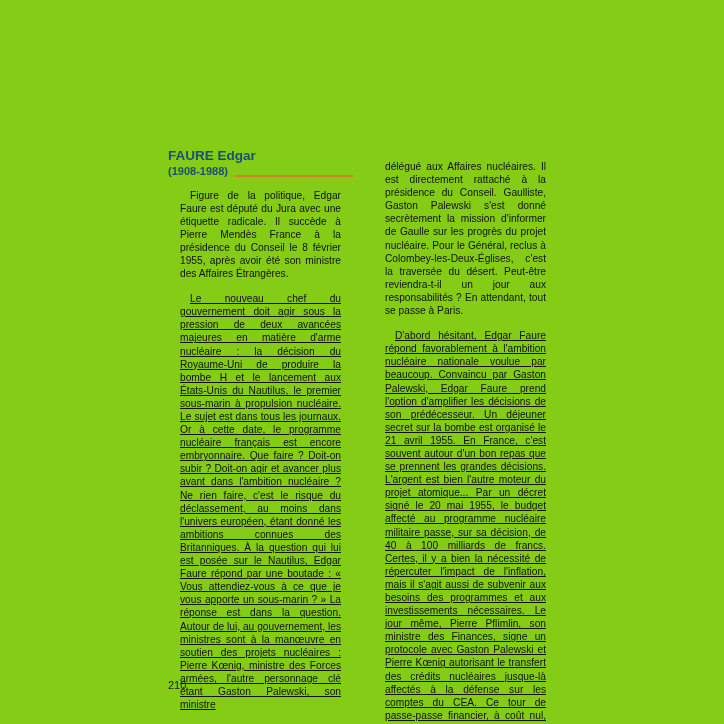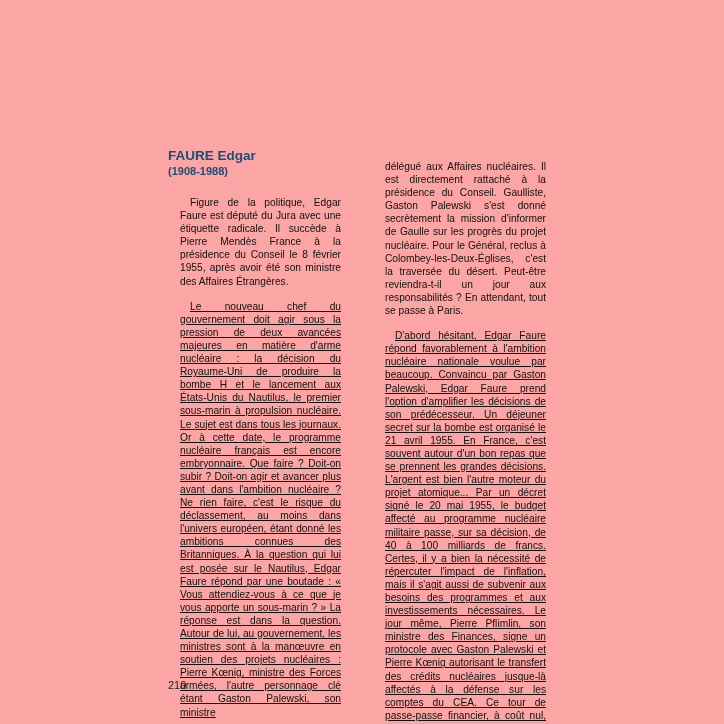--- a/index.html
+++ b/index.html
@@ -14,21 +14,21 @@
     color: #1a1a1a;
     position: relative;
     overflow: hidden;
   }
   .page {
     position: absolute;
     left: 0;
     top: 0;
     width: 724px;
     height: 724px;
-    background: #fca5a5;
+    background: #84cc16;
   }
   .content {
     position: absolute;
     left: 168px;
     top: 148px;
     width: 390px;
     height: 520px;
   }
   .columns {
     display: flex;
@@ -47,24 +47,23 @@
     font-weight: bold;
     color: #1c4f78;
     letter-spacing: 0px;
     line-height: 1.15;
   }
   .heading-name .first {
     text-transform: uppercase;
   }
   .heading-dates-row {
     display: flex;
-    align-items: flex-start;
+    align-items: flex-end;
     gap: 6px;
     margin-top: 1px;
-    flex-direction: column;
   }
   .heading-dates {
     font-size: 11px;
     font-weight: bold;
     color: #1c4f78;
     white-space: nowrap;
   }
   .heading-rule {
     flex: 1 1 auto;
     height: 1.5px;

